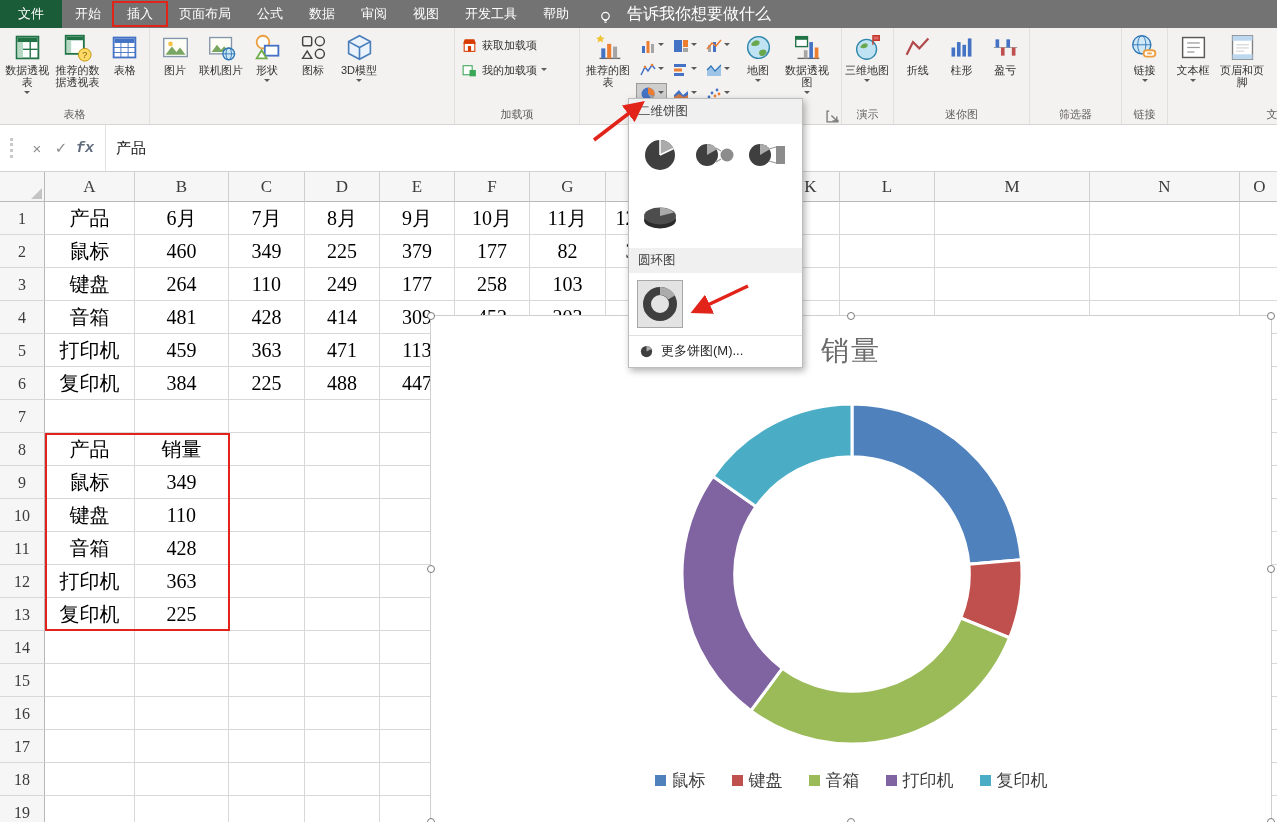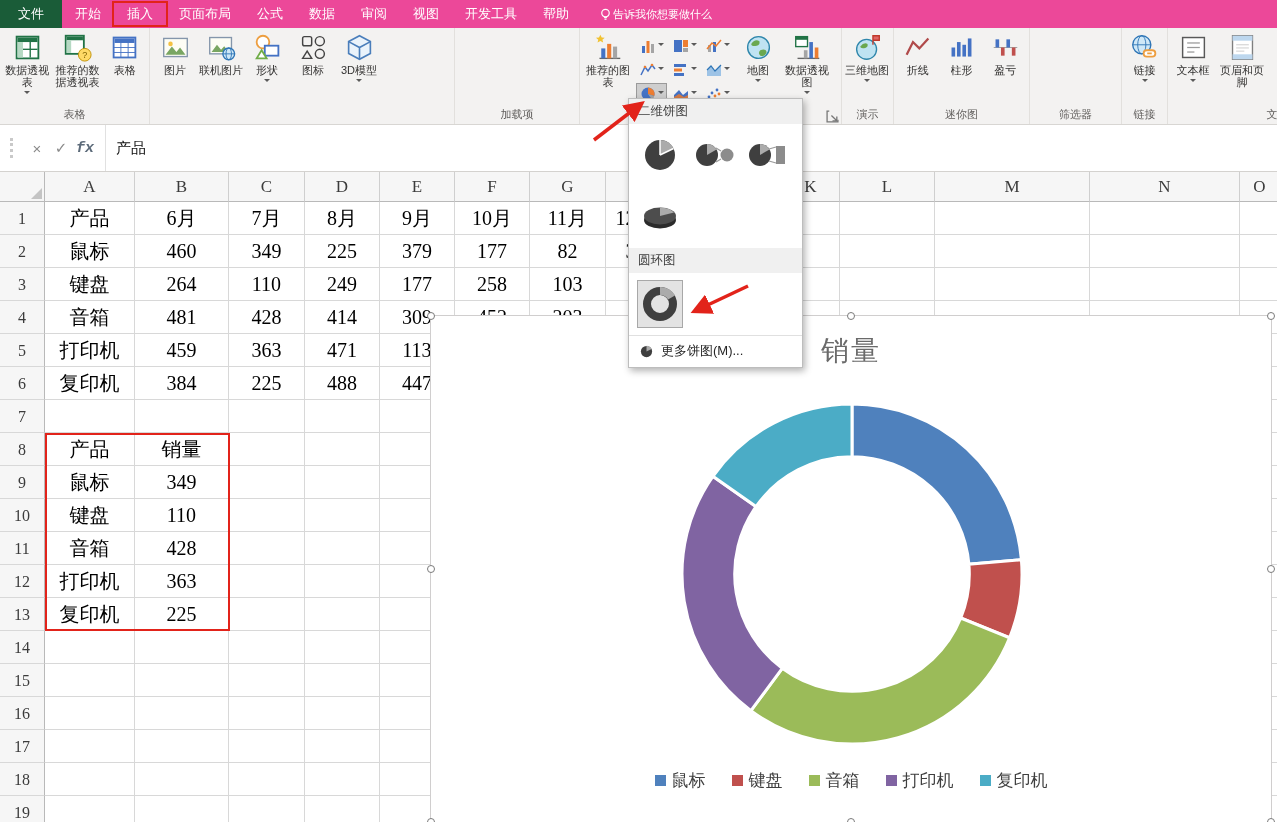--- a/index.html
+++ b/index.html
@@ -1,25 +1,25 @@
 <!DOCTYPE html>
 <html><head>
 <meta charset="utf-8">
 <style>
 *{margin:0;padding:0;box-sizing:border-box}
 html,body{width:1277px;height:822px}
 body{font-family:"Liberation Sans","DejaVu Sans",sans-serif;background:#fff;overflow:hidden}
 .app{position:relative;width:1277px;height:822px;background:#f3f2f1;overflow:hidden}
 
 
-.tabbar{position:absolute;top:0;left:0;width:100%;height:28px;background:#ec4899;display:flex;align-items:center;z-index:3}
+.tabbar{position:absolute;top:0;left:0;width:100%;height:28px;background:#737373;display:flex;align-items:center;z-index:3}
 .tab{height:28px;line-height:28px;padding:0 13px;font-size:13px;color:#fff;position:relative;white-space:nowrap;cursor:default}
 .filetab{background:#1a5c38;padding:0 18px}
 .tab-redbox{position:absolute;top:1px;bottom:1px;left:-2px;right:-2px;border:2px solid #e2231a;pointer-events:none}
-.tellme{display:flex;align-items:flex-start;gap:0;color:#fff;font-size:11px;margin-left:16px}
+.tellme{display:flex;align-items:flex-end;gap:14px;color:#fff;font-size:16px;margin-left:16px}
 .tellme .ico{width:15px;height:15px}
 
 
 .ribbon{position:absolute;top:28px;left:0;width:100%;height:97px;background:#f3f2f1;border-bottom:1px solid #d8d6d3;display:flex;overflow:hidden;z-index:2}
 .rgroup{position:relative;height:100%;border-right:1px solid #e2e0dd;flex:none}
 .ritems{display:flex;align-items:flex-start;padding:2px 2px 0 2px;height:76px}
 .rglabel{position:absolute;bottom:2px;left:0;right:0;text-align:center;font-size:11px;color:#605e5c;white-space:nowrap}
 .rbig{width:46px;min-width:40px;display:flex;flex-direction:column;align-items:center;padding-top:3px;height:74px;border-radius:2px}
 .rbig.w52{width:52px}
 .ico{display:inline-block}
@@ -209,20 +209,44 @@
                   <path d="M16 3 L28 9.5 V22.5 L16 29 L4 22.5 V9.5 Z" fill="#eaf3fb" stroke="#4a7ebb" stroke-width="1.8"></path>
                   <path d="M4 9.5 L16 16 L28 9.5 M16 16 V29" fill="none" stroke="#4a7ebb" stroke-width="1.8"></path>
                 </svg>
               </span>
               <span class="rlab">3D模型</span>
               <span class="car"></span>
             </div>
           </div>
         </div>
         <div class="rgroup" style="width: 125px;">
+          <div class="ritems">
+            <div class="rsmallcol">
+              <div class="rsmall">
+                <span class="ico s">
+                  <svg viewBox="0 0 32 32">
+                    <path d="M4 12 L7 4 H25 L28 12 Z" fill="#d83b01"></path>
+                    <rect x="6" y="12" width="20" height="15" fill="#fff" stroke="#d83b01" stroke-width="2"></rect>
+                    <rect x="13" y="17" width="6" height="10" fill="#d83b01"></rect>
+                  </svg>
+                </span>
+                <span>获取加载项</span>
+              </div>
+              <div class="rsmall">
+                <span class="ico s">
+                  <svg viewBox="0 0 32 32">
+                    <rect x="4" y="7" width="17" height="17" fill="#fff" stroke="#3aa657" stroke-width="2"></rect>
+                    <rect x="16" y="15" width="12" height="12" fill="#3aa657"></rect>
+                  </svg>
+                </span>
+                <span>我的加载项</span>
+                <span class="car"></span>
+              </div>
+            </div>
+          </div>
           <div class="rglabel">加载项</div>
         </div>
         <div class="rgroup" style="width: 262px;">
           <div class="ritems">
             <div class="rbig w52">
               <span class="ico">
                 <svg viewBox="0 0 32 32">
                   <path d="M7 2 l1.5 3 3.3.3-2.5 2.1.8 3.2-3.1-1.7-3.1 1.7.8-3.2L2.2 5.3 5.5 5z" fill="#f1c232"></path>
                   <line x1="6" y1="28" x2="29" y2="28" stroke="#666" stroke-width="1.5"></line>
                   <rect x="8" y="17" width="4.5" height="11" fill="#4472c4"></rect>

